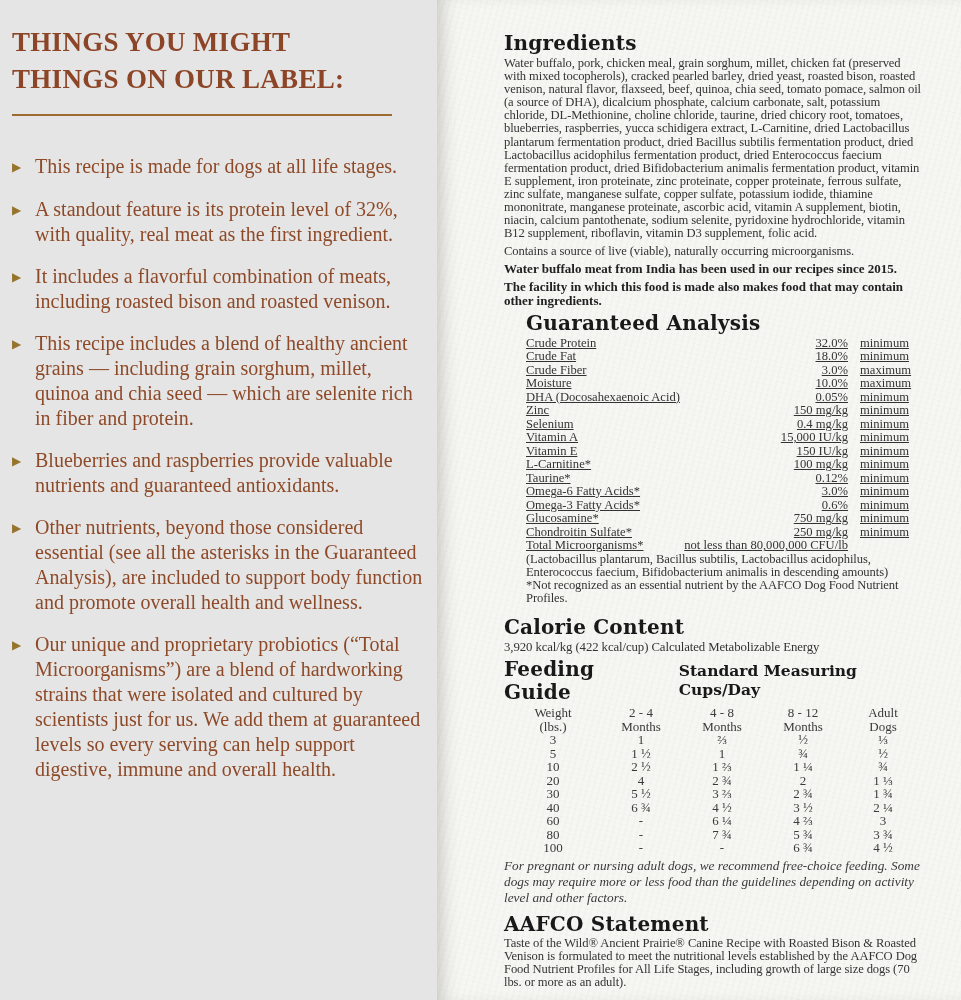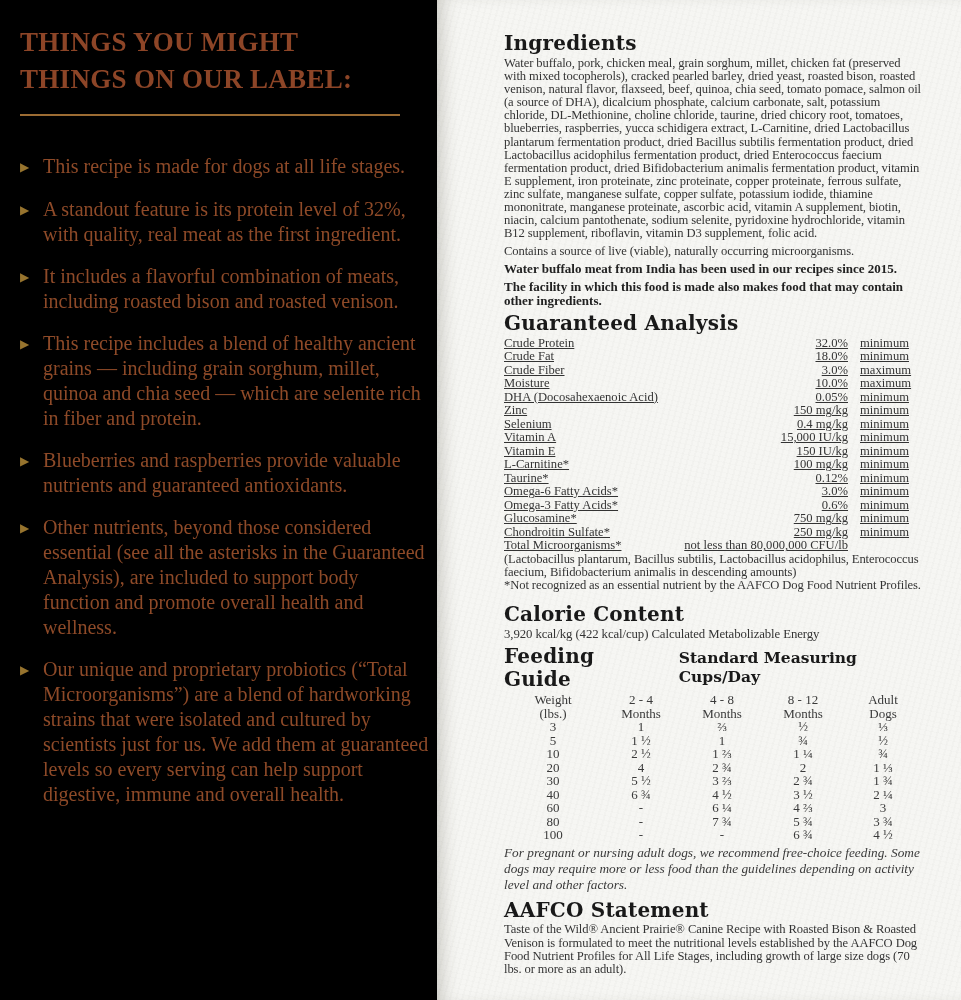--- a/index.html
+++ b/index.html
@@ -4,22 +4,22 @@
 <style>
   * { box-sizing: border-box; margin: 0; padding: 0; }
   html, body { width: 961px; }
   body { font-family: "Liberation Serif", serif; }
   .page {
     width: 961px; height: 1000px; display: flex; overflow: hidden; background: #efe3ac;
   }
 
   
   .left-panel {
-    width: 437px; flex: 0 0 437px; background: #000000;
-    padding: 24px 8px 0 20px; color: #8e4a28;
+    width: 437px; flex: 0 0 437px; background: #e5e5e5;
+    padding: 24px 8px 0 12px; color: #8e4a28;
   }
   .left-title {
     font-family: "Liberation Serif", serif; font-weight: bold;
     font-size: 27px; line-height: 37px; color: #8d4527; letter-spacing: 0.3px;
   }
   .rule {
     width: 380px; border-top: 2px solid #9c6c33; margin: 16px 0 0 0;
   }
   .bullet-list { list-style: none; margin-top: 38px; }
   .bullet-item {
@@ -46,21 +46,21 @@
     font-size: 20px; line-height: 23px; color: #191919; letter-spacing: 0.2px;
   }
   .body-text {
     font-size: 12.6px; line-height: 13.1px; color: #343434; letter-spacing: -0.1px;
   }
   .ingredients-body { margin: 2px 0 5px; }
   .contains-note { margin: 0 0 4px; }
   .bold-note {
     font-weight: bold; font-size: 13px; line-height: 13.8px; color: #222; margin: 0 0 4px;
   }
-  .ga-section { margin-top: 2px; }
+  .ga-section { margin-top: 2px; margin-left: 22px; }
   .ga-table { margin-top: 2px; text-decoration: underline; }
   .ga-row { display: flex; font-size: 12.6px; line-height: 13.5px; color: #343434; }
   .ga-label { flex: 1 1 auto; white-space: nowrap; }
   .ga-value { white-space: nowrap; text-align: right; }
   .ga-qual { flex: 0 0 74px; padding-left: 12px; white-space: nowrap; }
   .ga-extra { margin-top: 0; }
 
   .calorie-section { margin-top: 11px; }
   .calorie-text { font-size: 12.8px; line-height: 14px; margin-top: 1px; }
 

